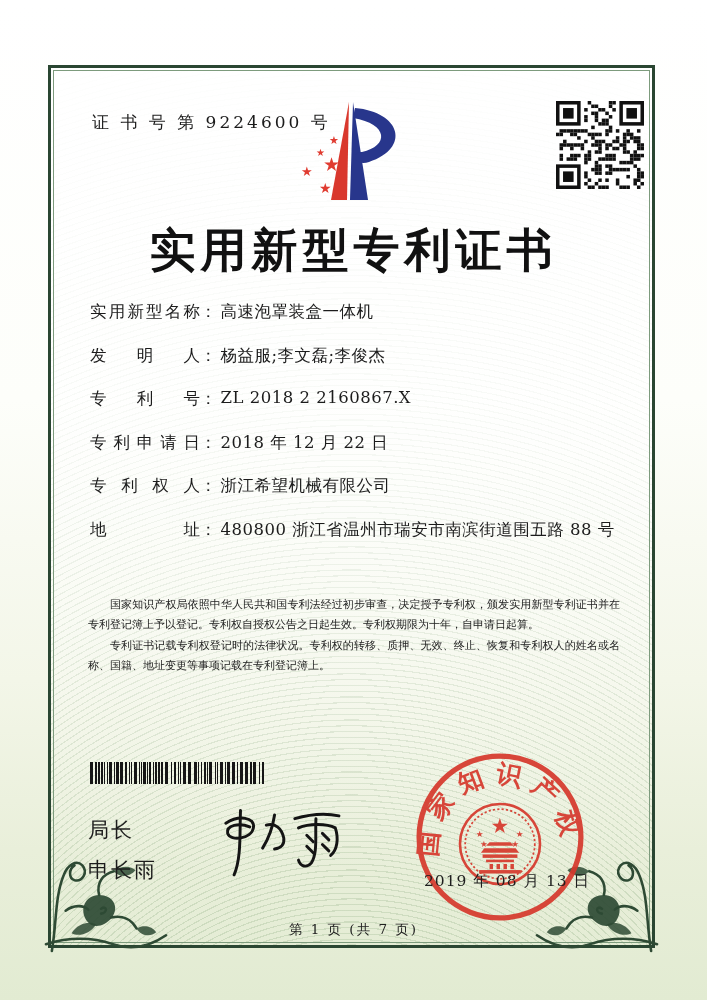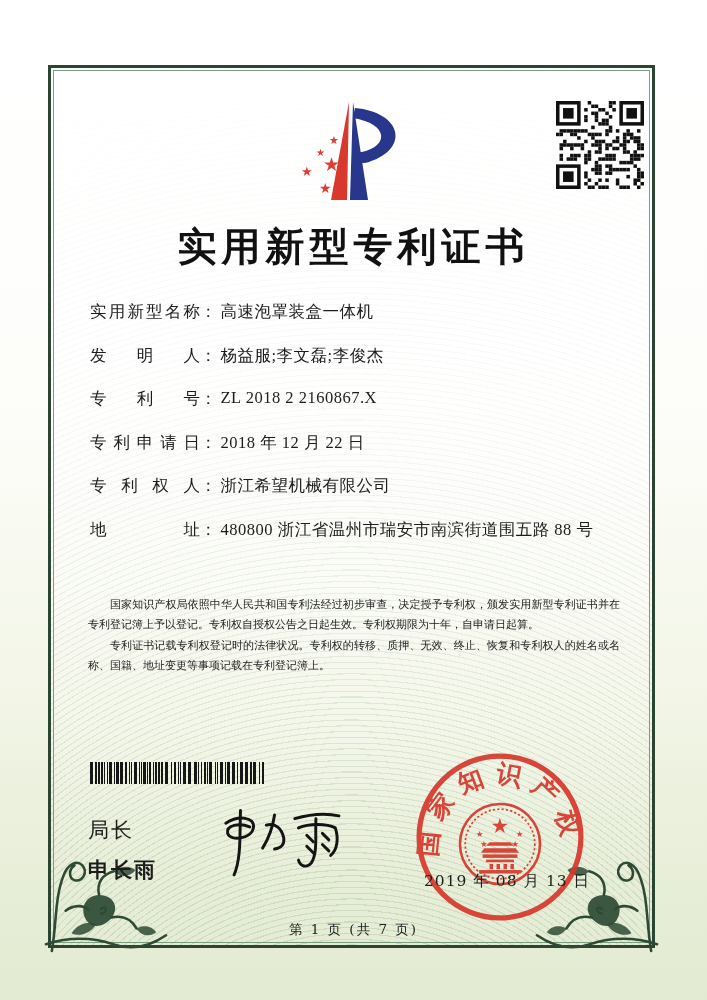--- a/index.html
+++ b/index.html
@@ -39,46 +39,46 @@
 
   .cert-no{
     position:absolute; left:92px; top:111px;
     font-size:17px; letter-spacing:3px; color:#1b1b1b;
   }
   .logo{ position:absolute; left:283px; top:96px; width:150px; height:110px; }
   .qr{ position:absolute; left:556px; top:101px; width:88px; height:88px; }
 
   .title{
     position:absolute; left:0; right:0; top:220px;
-    text-align:center; font-size:39px; font-weight:bold;
+    text-align:center; font-size:46px; font-weight:bold;
     letter-spacing:5px; color:#111;
   }
 
-  .fields{ position:absolute; left:90px; top:301px; width:540px;font-family:Liberation Serif, serif; }
+  .fields{ position:absolute; left:90px; top:301px; width:540px; }
   .field-row{ height:43.5px; font-size:16.5px; white-space:nowrap; }
   .field-row .lbl{
     display:inline-block; width:110px;
     text-align:justify; text-align-last:justify; vertical-align:top;
   }
   .field-row .colon{ display:inline-block; vertical-align:top; }
   .field-row .val{ display:inline-block; margin-left:4px; vertical-align:top; letter-spacing:0.5px; }
   .pair2{ display:inline-block; margin-left:56px; }
   .pair2 .lbl2{ display:inline-block; letter-spacing:2px; }
 
   .paras{
     position:absolute; left:88px; top:594px; width:532px;
     font-size:11px; line-height:1.85; color:#222;
     font-family:Liberation Serif, serif;
   }
   .paras p{ text-indent:2em; text-align:justify; }
 
   .barcode{ position:absolute; left:90px; top:762px; width:178px; height:22px; }
 
   .director-block{ position:absolute; left:88px; top:816px; font-size:21px; letter-spacing:2px; }
-  .director-block .row2{ margin-top:12px;font-weight:bold; }
+  .director-block .row2{ margin-top:12px; }
   .signature{ position:absolute; left:186px; top:792px; width:190px; height:92px; }
 
   .seal{ position:absolute; left:413px; top:750px; width:174px; height:174px; opacity:0.92; }
   .seal-date{
     position:absolute; left:424px; top:871px; font-size:15.5px;
     letter-spacing:1px; color:#1e1e1e; white-space:nowrap;
   }
 
   .footer{
     position:absolute; left:0; right:0; top:921px;
@@ -123,20 +123,21 @@
       <path d="M24,86 C32,80 42,80 47,85"></path>
     </g>
     <g fill="currentColor">
       <path d="M46,97 C37,85 44,70 58,70 C72,70 79,82 71,93 C64,102 52,105 46,97 Z" opacity="0.92"></path>
       <path d="M30,109 C36,99 48,96 55,100 C49,109 38,113 30,109 Z" opacity="0.85"></path>
       <path d="M73,46 C80,40 90,40 95,45 C89,52 79,53 73,46 Z" opacity="0.85"></path>
       <path d="M96,104 C104,100 112,102 116,108 C110,113 101,112 96,104 Z" opacity="0.85"></path>
     </g>
   </svg>
 
+  <div class="cert-no">证 书 号 第 9224600 号</div>
 
   <svg class="logo" viewBox="0 0 150 110">
 
     <polygon points="66,6 48,104 64,104" fill="#d9382d"></polygon>
     <polygon points="70,6 67,104 85,104" fill="#28368c"></polygon>
     <path d="M72,12 C118,16 128,52 86,66 C80,68 74,67 72,62 C72,58 75,56 79,56 C106,50 106,28 70,22 Z" fill="#28368c"></path>
 
     <g fill="#e03c31" font-family="'DejaVu Sans',sans-serif">
       <text x="46" y="48" font-size="11">★</text>
       <text x="33" y="60" font-size="10">★</text>

